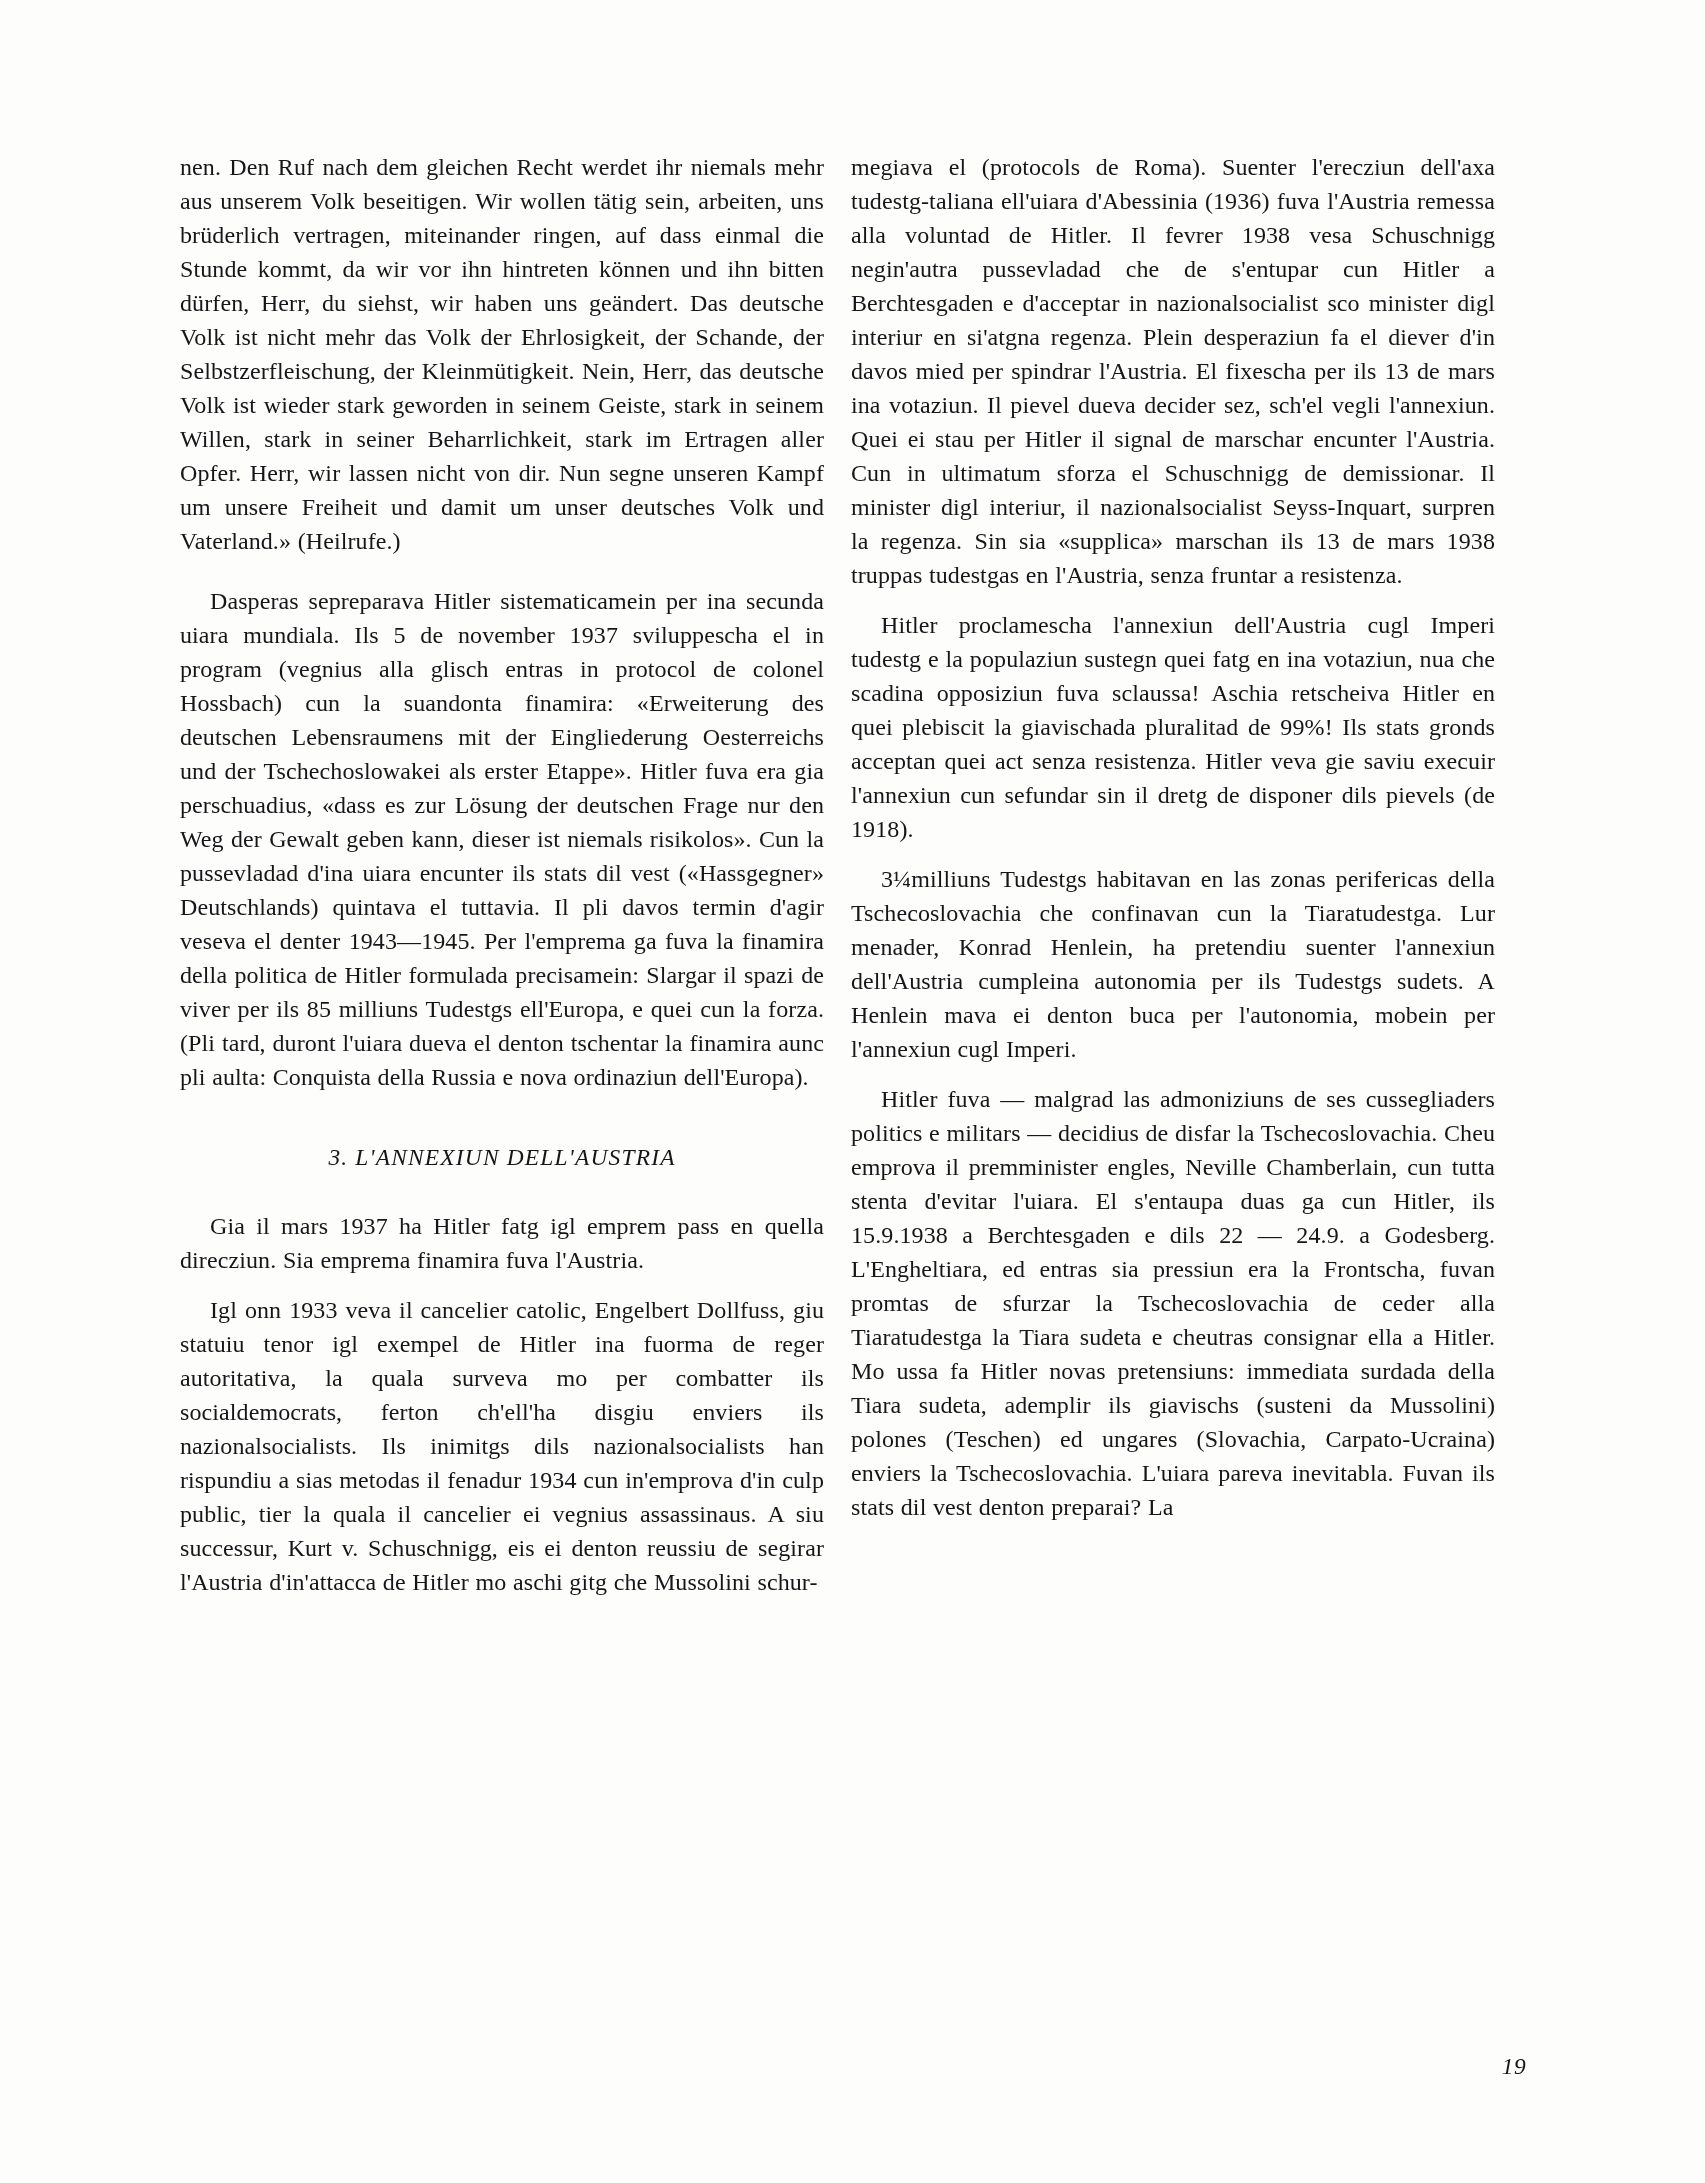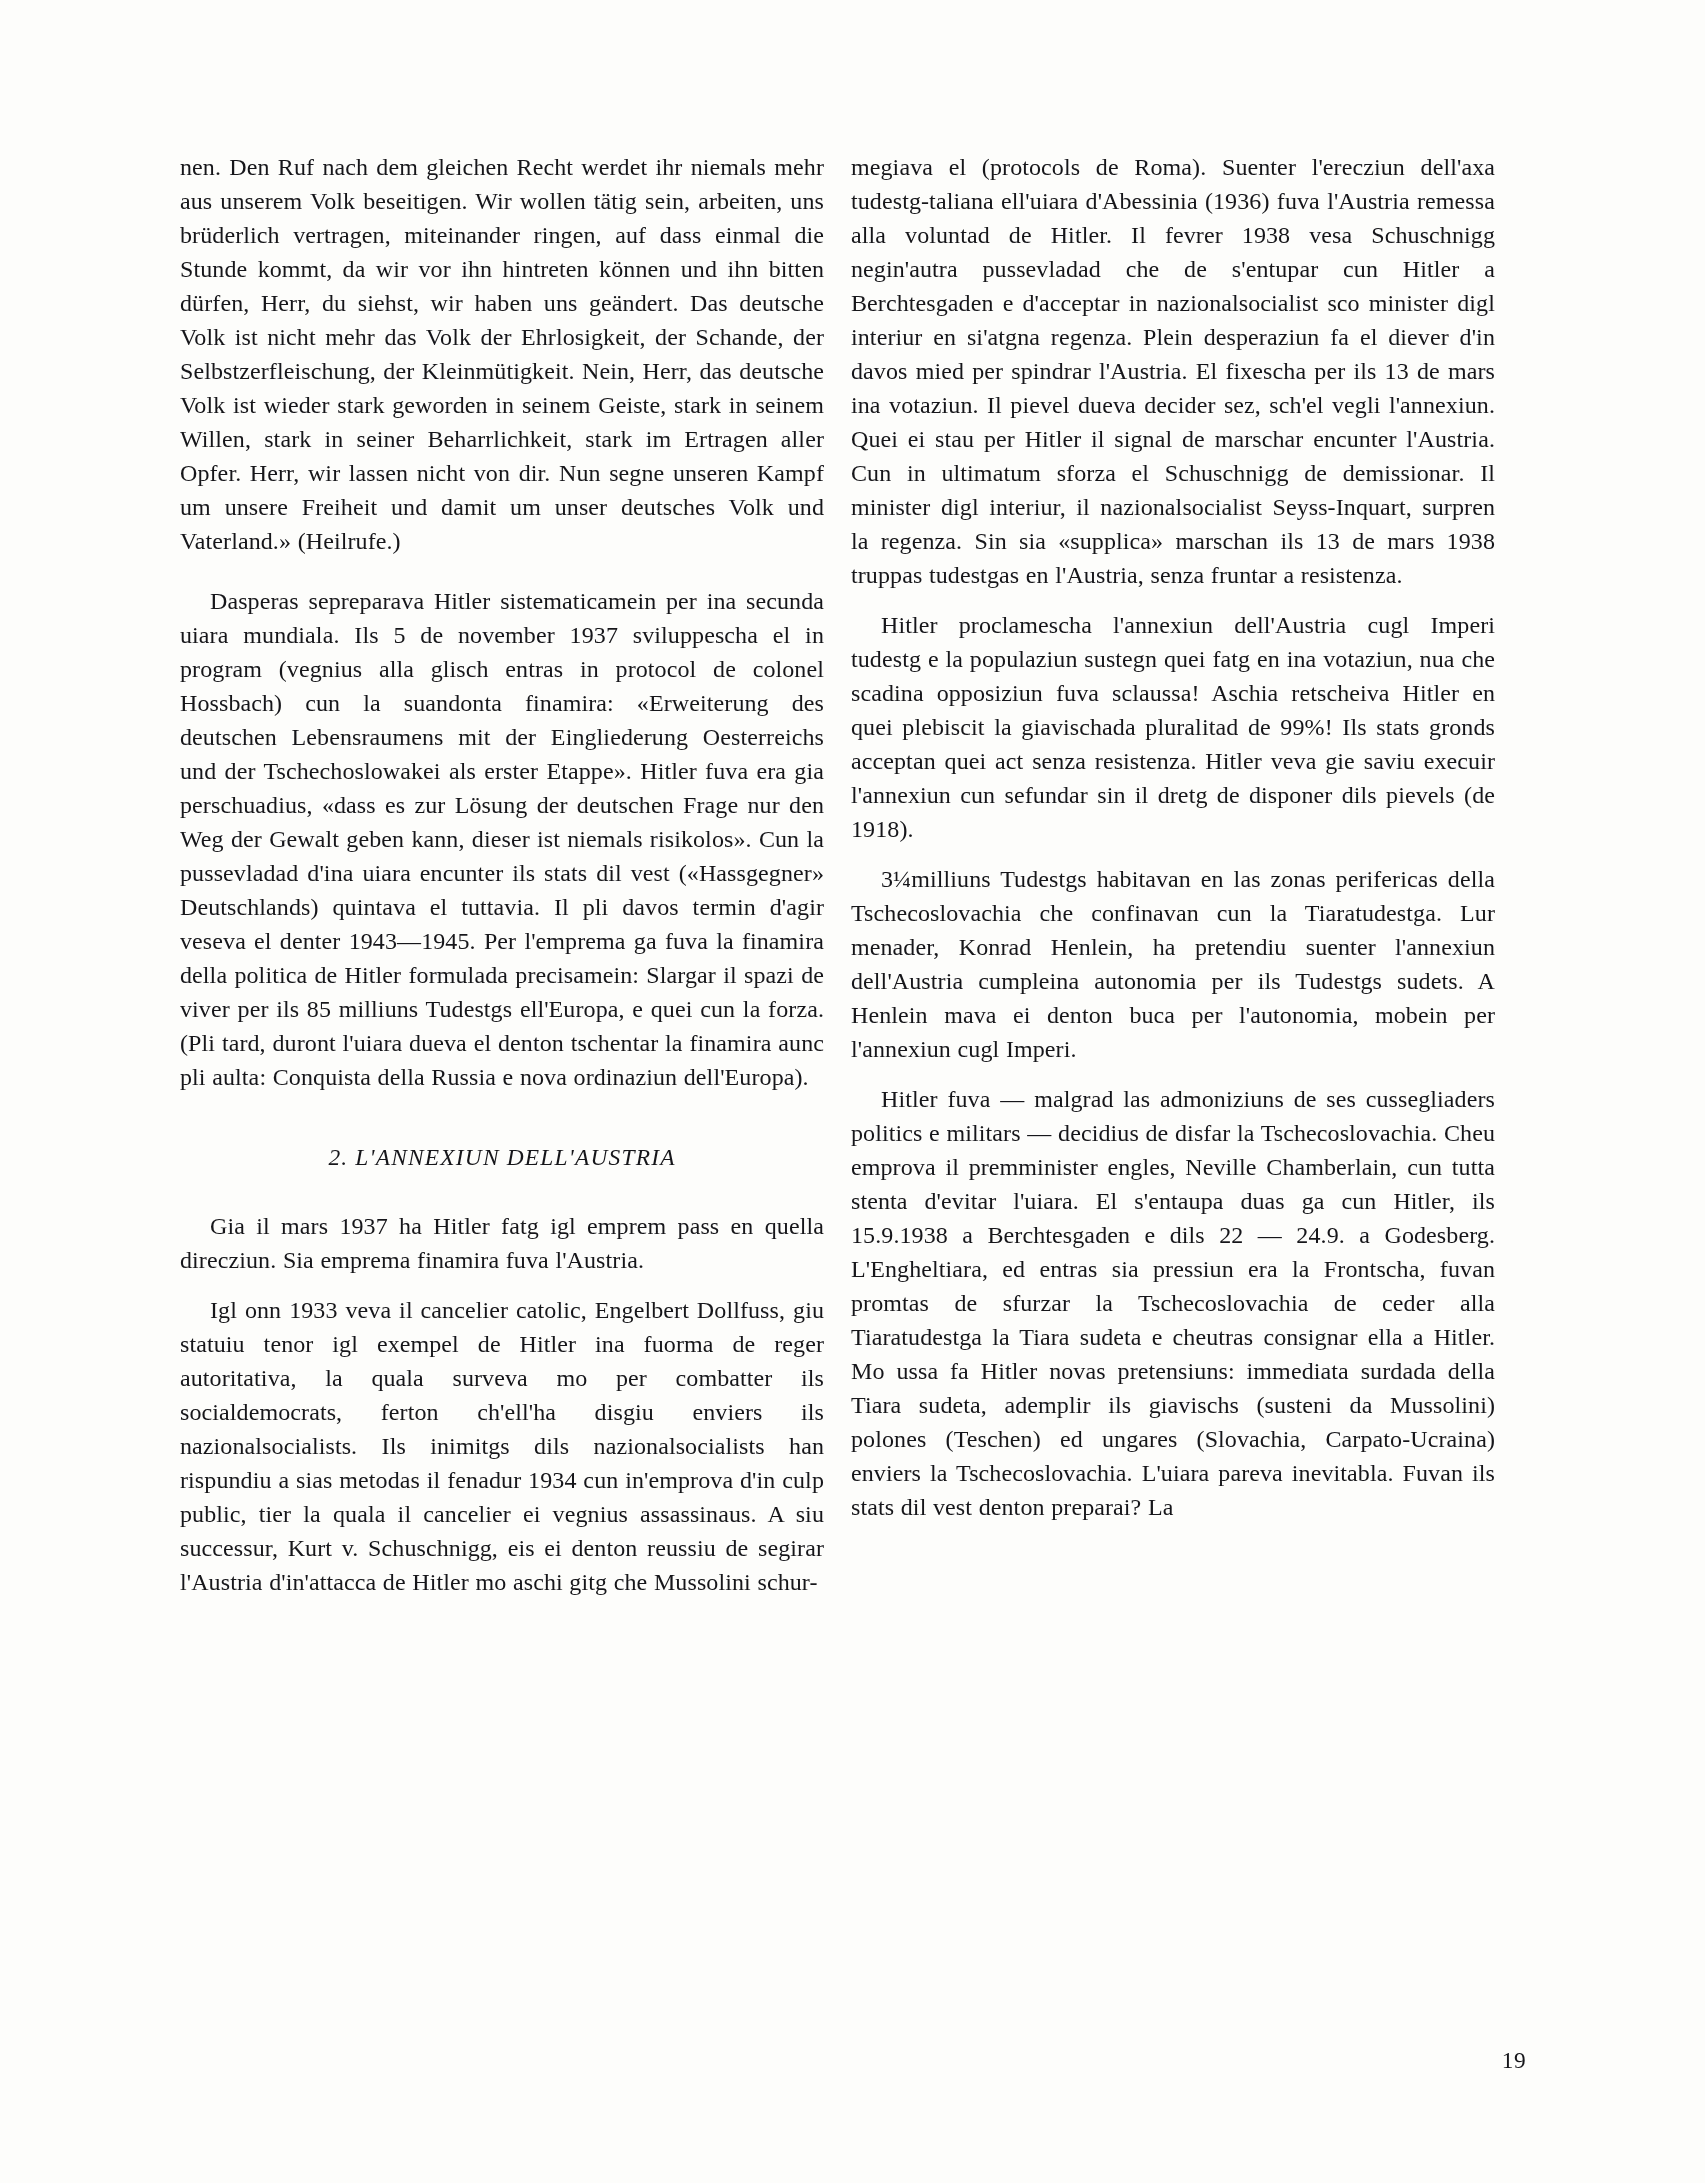--- a/index.html
+++ b/index.html
@@ -65,38 +65,39 @@
     margin-top: 47px;
     margin-bottom: 35px;
   }
   .section-block.right {
     margin-top: 56px;
     margin-bottom: 33px;
   }
   .pagenum {
     position: absolute;
     right: 180px;
-    bottom: 109px;
+    bottom: 103px;
     font-size: 23.4px;
     letter-spacing: 0.4px;
+    font-style: italic;
   }
 </style>
 </head>
 <body>
 
 <div class="page">
 
   <div class="columns">
 
     <div class="col">
       <p>nen. Den Ruf nach dem gleichen Recht werdet ihr niemals mehr aus unserem Volk beseitigen. Wir wollen tätig sein, arbeiten, uns brüderlich vertragen, miteinander ringen, auf dass einmal die Stunde kommt, da wir vor ihn hintreten können und ihn bitten dürfen, Herr, du siehst, wir haben uns geändert. Das deutsche Volk ist nicht mehr das Volk der Ehrlosigkeit, der Schande, der Selbstzerfleischung, der Kleinmütigkeit. Nein, Herr, das deutsche Volk ist wieder stark geworden in seinem Geiste, stark in seinem Willen, stark in seiner Beharrlichkeit, stark im Ertragen aller Opfer. Herr, wir lassen nicht von dir. Nun segne unseren Kampf um unsere Freiheit und damit um unser deutsches Volk und Vaterland.» (Heilrufe.)</p>
       <p class="indent gap-before">Dasperas sepreparava Hitler sistematicamein per ina secunda uiara mundiala. Ils 5 de november 1937 sviluppescha el in program (vegnius alla glisch entras in protocol de colonel Hossbach) cun la suandonta finamira: «Erweiterung des deutschen Lebensraumens mit der Eingliederung Oesterreichs und der Tschechoslowakei als erster Etappe». Hitler fuva era gia perschuadius, «dass es zur Lösung der deutschen Frage nur den Weg der Gewalt geben kann, dieser ist niemals risikolos». Cun la pussevladad d'ina uiara encunter ils stats dil vest («Hassgegner» Deutschlands) quintava el tuttavia. Il pli davos termin d'agir veseva el denter 1943—1945. Per l'emprema ga fuva la finamira della politica de Hitler formulada precisamein: Slargar il spazi de viver per ils 85 milliuns Tudestgs ell'Europa, e quei cun la forza. (Pli tard, duront l'uiara dueva el denton tschentar la finamira aunc pli aulta: Conquista della Russia e nova ordinaziun dell'Europa).</p>
 
       <div class="section-block">
-        <h2 class="section">2. L'ANNEXIUN DELL'AUSTRIA</h2>
+        <h2 class="section">3. L'ANNEXIUN DELL'AUSTRIA</h2>
       </div>
 
       <p class="indent">Gia il mars 1937 ha Hitler fatg igl emprem pass en quella direcziun. Sia emprema finamira fuva l'Austria.</p>
       <p class="indent">Igl onn 1933 veva il cancelier catolic, Engelbert Dollfuss, giu statuiu tenor igl exempel de Hitler ina fuorma de reger autoritativa, la quala surveva mo per combatter ils socialdemocrats, ferton ch'ell'ha disgiu enviers ils nazionalsocialists. Ils inimitgs dils nazionalsocialists han rispundiu a sias metodas il fenadur 1934 cun in'emprova d'in culp public, tier la quala il cancelier ei vegnius assassinaus. A siu successur, Kurt v. Schuschnigg, eis ei denton reussiu de segirar l'Austria d'in'attacca de Hitler mo aschi gitg che Mussolini schur-</p>
     </div>
 
     <div class="col">
       <p>megiava el (protocols de Roma). Suenter l'erecziun dell'axa tudestg-taliana ell'uiara d'Abessinia (1936) fuva l'Austria remessa alla voluntad de Hitler. Il fevrer 1938 vesa Schuschnigg negin'autra pussevladad che de s'entupar cun Hitler a Berchtesgaden e d'acceptar in nazionalsocialist sco minister digl interiur en si'atgna regenza. Plein desperaziun fa el diever d'in davos mied per spindrar l'Austria. El fixescha per ils 13 de mars ina votaziun. Il pievel dueva decider sez, sch'el vegli l'annexiun. Quei ei stau per Hitler il signal de marschar encunter l'Austria. Cun in ultimatum sforza el Schuschnigg de demissionar. Il minister digl interiur, il nazionalsocialist Seyss-Inquart, surpren la regenza. Sin sia «supplica» marschan ils 13 de mars 1938 truppas tudestgas en l'Austria, senza fruntar a resistenza.</p>
       <p class="indent">Hitler proclamescha l'annexiun dell'Austria cugl Imperi tudestg e la populaziun sustegn quei fatg en ina votaziun, nua che scadina opposiziun fuva sclaussa! Aschia retscheiva Hitler en quei plebiscit la giavischada pluralitad de 99%! Ils stats gronds acceptan quei act senza resistenza. Hitler veva gie saviu execuir l'annexiun cun sefundar sin il dretg de disponer dils pievels (de 1918).</p>
 

